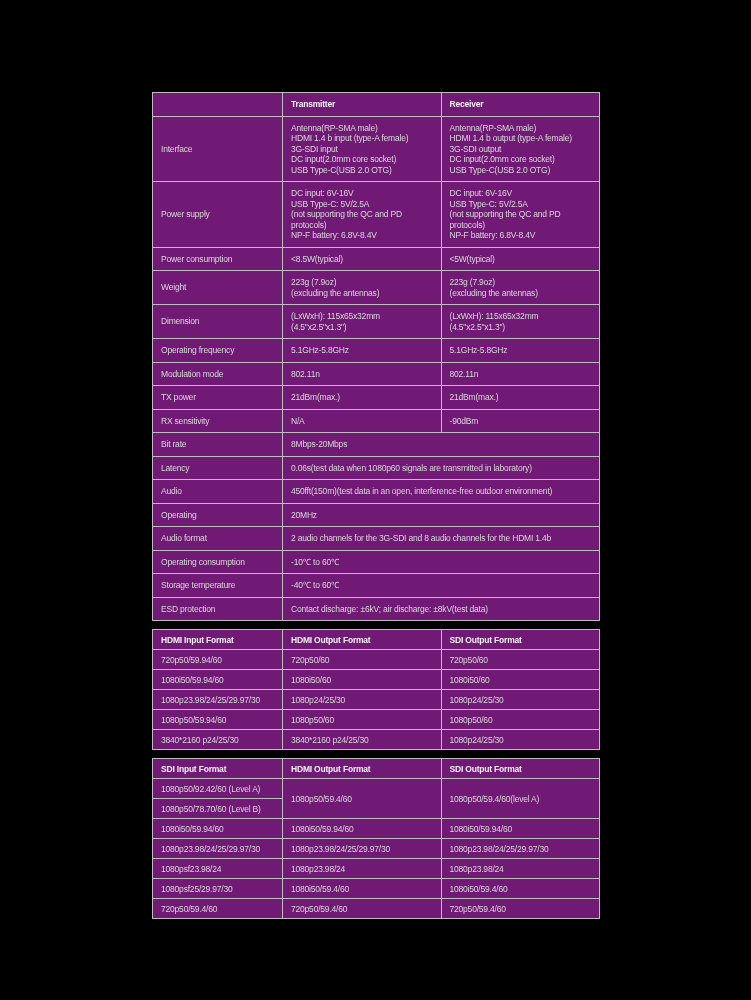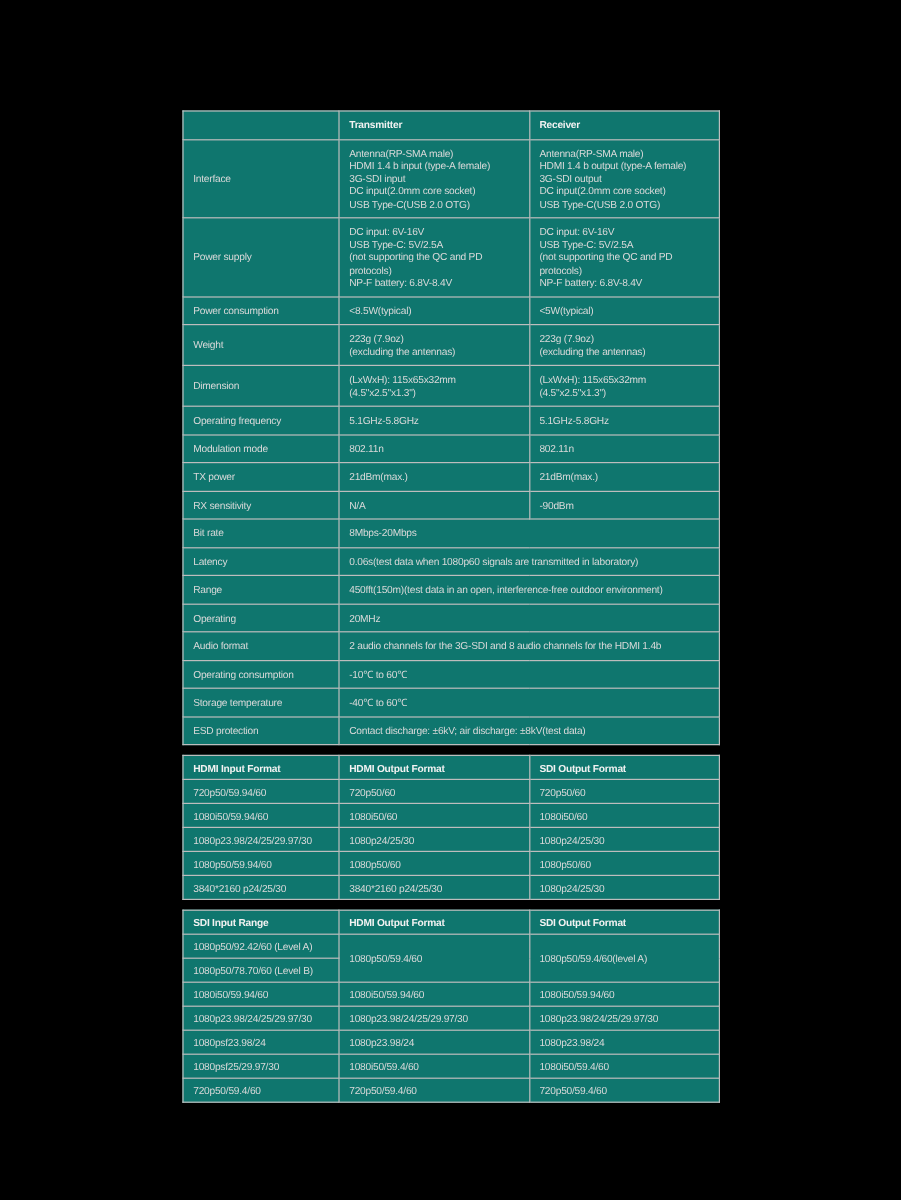--- a/index.html
+++ b/index.html
@@ -8,21 +8,21 @@
     width: 751px; height: 1000px;
     font-family: "Liberation Sans", sans-serif;
     color: #e2e2e2;
     overflow: hidden;
   }
   .sheet { width: 447px; margin: 0 auto; padding-top: 92px; }
   table {
     width: 100%;
     border-collapse: collapse;
     table-layout: fixed;
-    background: #0f766e;
+    background: #701a75;
   }
   table.fmt { margin-top: 8px; padding-left: 32px; }
   th, td {
     border: 1px solid #bdbdbd;
     text-align: left;
     vertical-align: middle;
     font-size: 8.5px;
     letter-spacing: -0.2px;
     white-space: pre-line;
     overflow: hidden;
@@ -114,21 +114,21 @@
         </tr>
         <tr>
           <td>Bit rate</td>
           <td colspan="2">8Mbps-20Mbps</td>
         </tr>
         <tr>
           <td>Latency</td>
           <td colspan="2">0.06s(test data when 1080p60 signals are transmitted in laboratory)</td>
         </tr>
         <tr>
-          <td>Range</td>
+          <td>Audio</td>
           <td colspan="2">450fft(150m)(test data in an open, interference-free outdoor environment)</td>
         </tr>
         <tr>
           <td>Operating</td>
           <td colspan="2">20MHz</td>
         </tr>
         <tr>
           <td>Audio format</td>
           <td colspan="2">2 audio channels for the 3G-SDI and 8 audio channels for the HDMI 1.4b</td>
         </tr>
@@ -190,21 +190,21 @@
   </table>
 
   <table class="fmt">
     <colgroup>
       <col style="width:130px">
         <col style="width:158.5px">
         <col style="width:158.5px">
     </colgroup>
     <thead>
       <tr>
-        <th>SDI Input Range</th>
+        <th>SDI Input Format</th>
         <th>HDMI Output Format</th>
         <th>SDI Output Format</th>
       </tr>
     </thead>
     <tbody>
         <tr>
           <td>1080p50/92.42/60 (Level A)</td>
           <td rowspan="2">1080p50/59.4/60</td>
           <td rowspan="2">1080p50/59.4/60(level A)</td>
         </tr>

